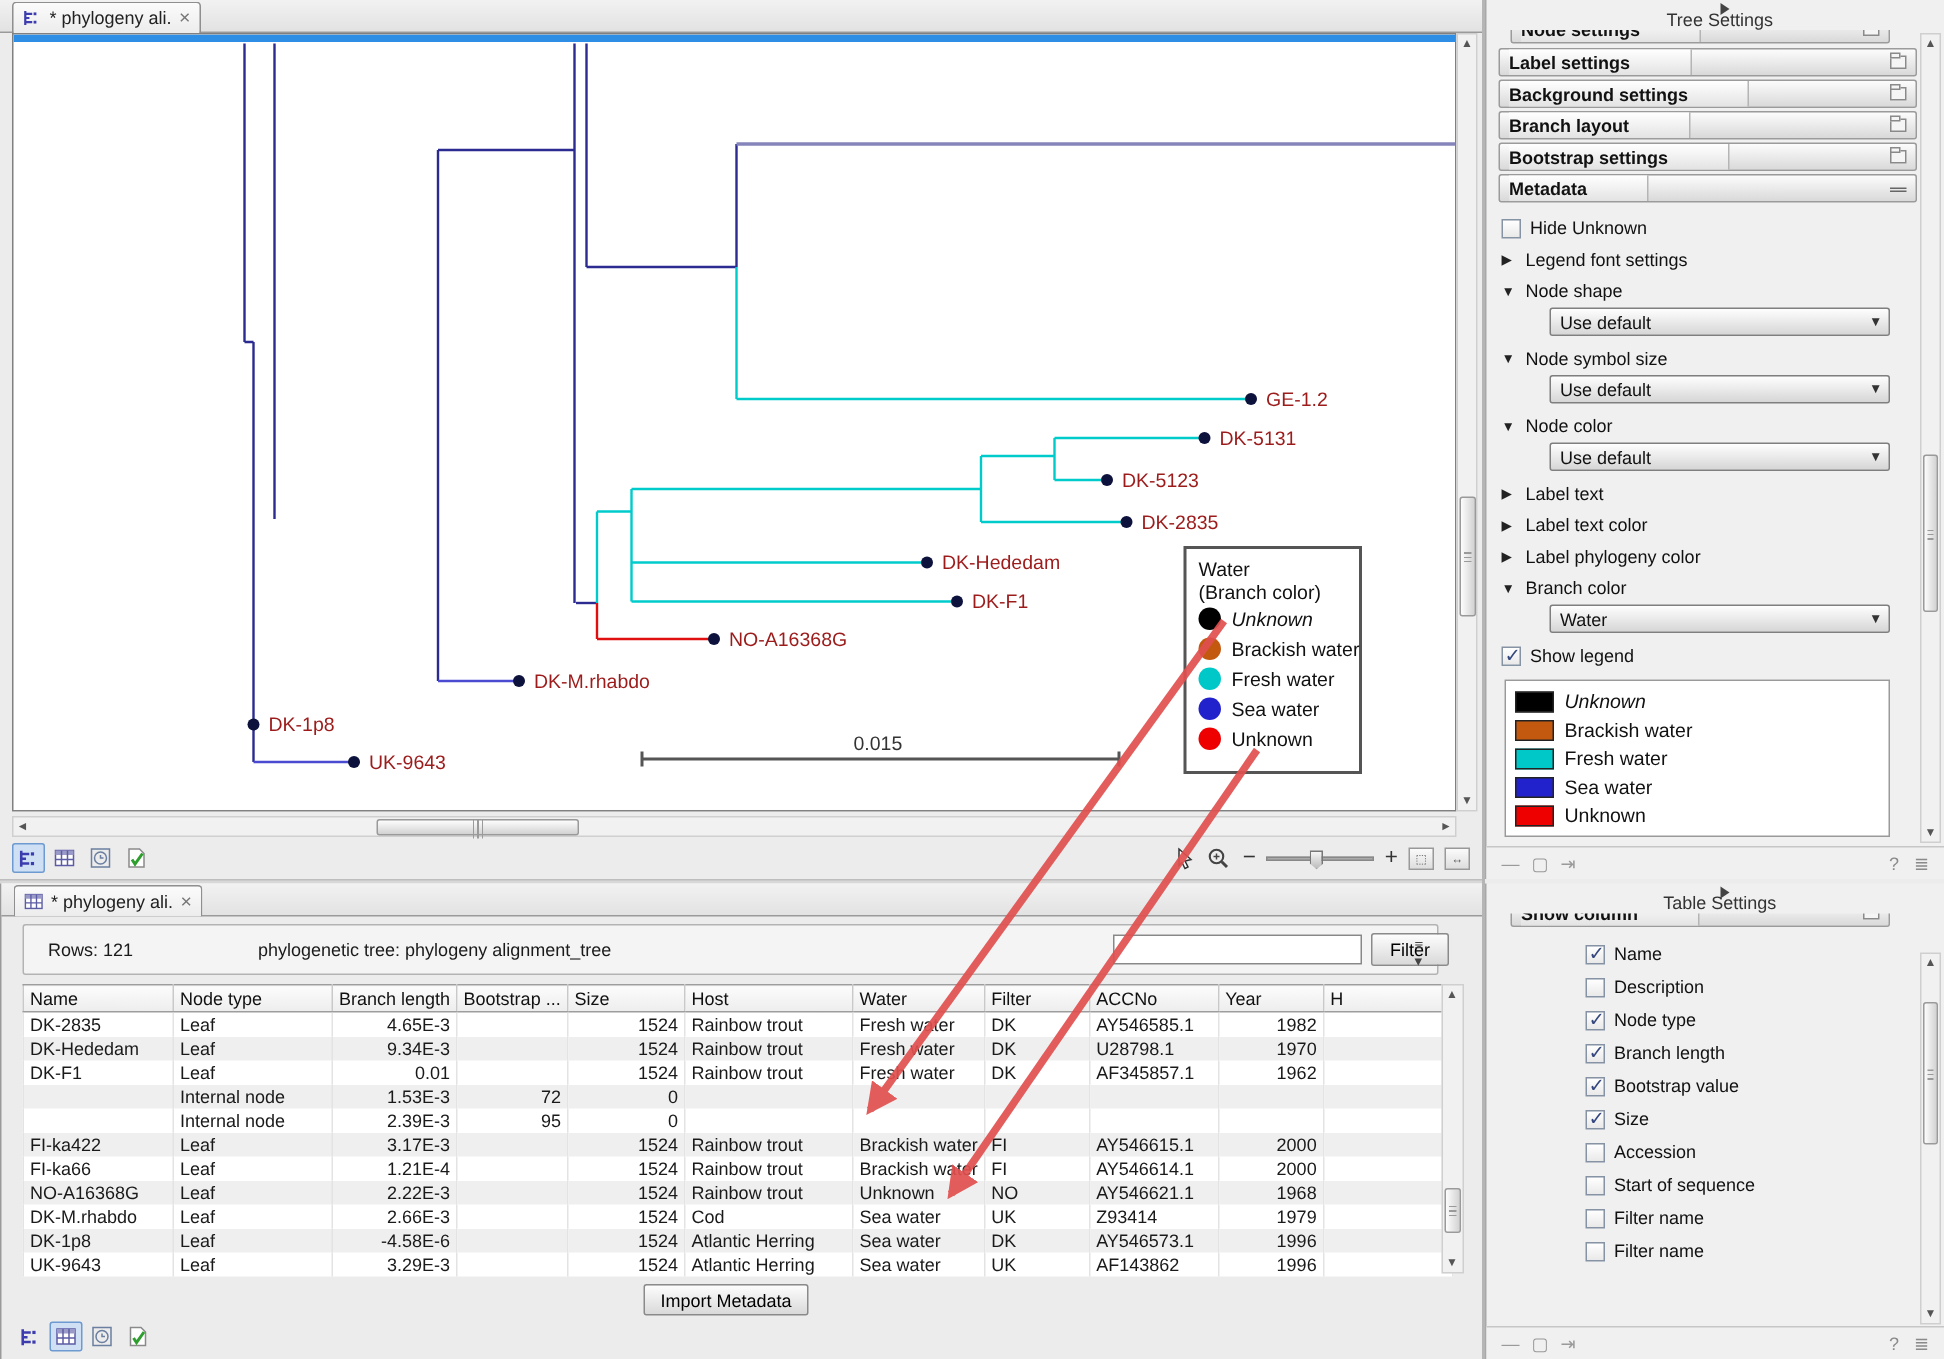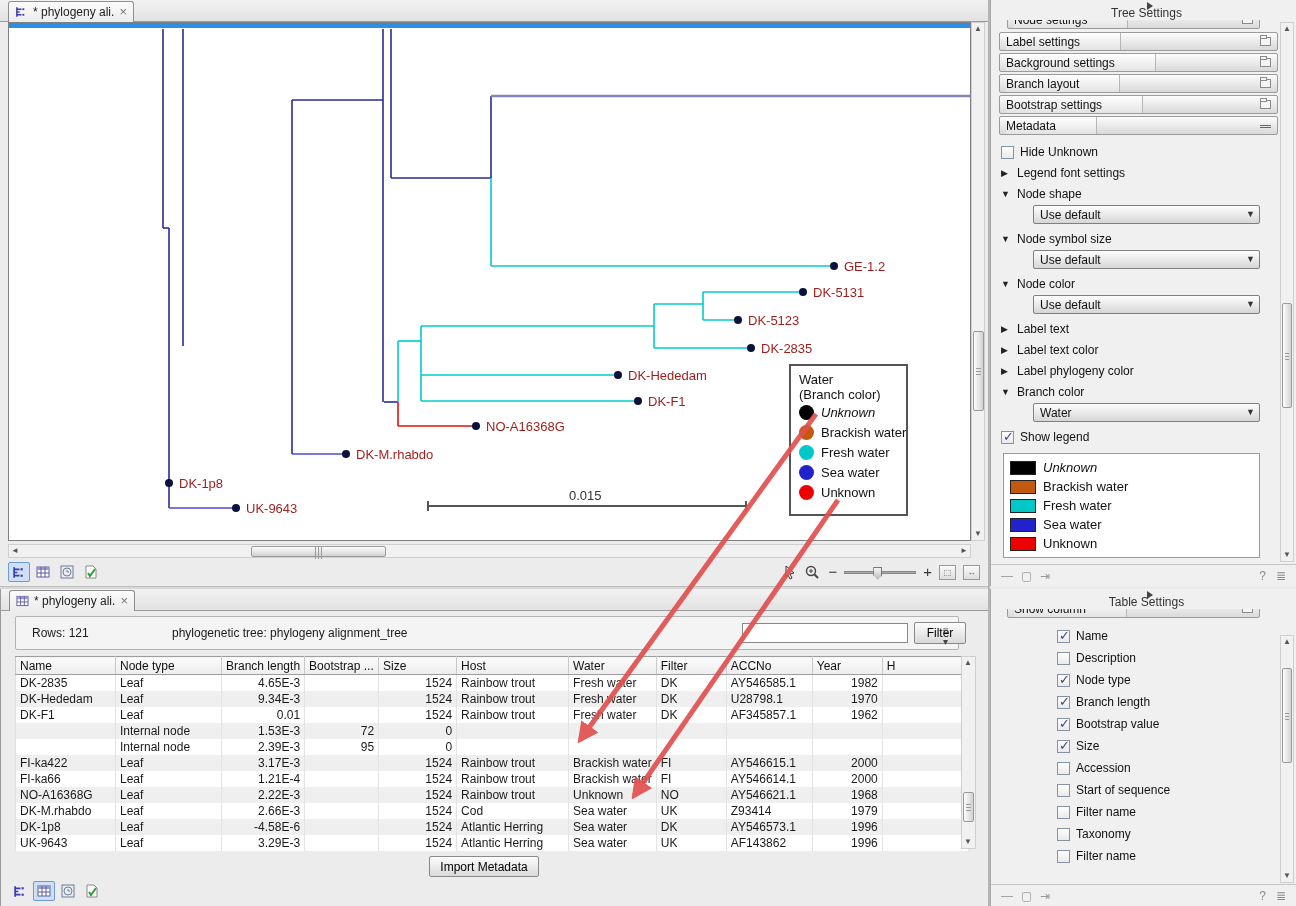--- a/index.html
+++ b/index.html
@@ -98,21 +98,21 @@
   #table-viewbtns { position:absolute; left:8px; top:292px; display:flex; align-items:center; }
 
   
   .panel { position:absolute; left:990px; width:306px; background:#f0f0f0; border-left:1px solid #a8a8a8; }
   .panel-title { height:20px; display:flex; align-items:center; gap:6px; padding-left:6px; color:#333; font-size:12px;flex-direction:column; }
   .dockglyph { display:inline-block; width:10px; height:11px; border-left:3px solid #444; position:relative; }
   .dockglyph::after { content:""; position:absolute; left:2px; top:2px; border-left:6px solid #444; border-top:4px solid transparent; border-bottom:4px solid transparent; }
   .clip-strip { height:10px; overflow:hidden; margin:0 18px 2px 8px; }
   .clip-strip .group-header { margin-top:-10px; }
   .group-header { height:19px; background:linear-gradient(#fcfcfc,#d9d9d9); border:1px solid #9b9b9b; border-radius:2px;
-                  margin:0 18px 2px 8px; display:flex; align-items:center; padding:0 6px; position:relative; font-size:12px; color:#111; }
+                  margin:0 18px 2px 8px; display:flex; align-items:center; padding:0 6px; position:relative; font-size:12px; color:#111;font-weight:bold; }
   .group-header .hdr-label { background:linear-gradient(#ffffff,#e3e3e3); border-right:1px solid #b5b5b5; align-self:stretch;
                   display:flex; align-items:center; padding-right:40px; }
   .folder-ic { position:absolute; right:6px; top:4px; width:11px; height:9px; border:1px solid #8a8a8a; background:#f5f5f5; }
   .folder-ic::before { content:""; position:absolute; left:-1px; top:-3px; width:5px; height:2px; border:1px solid #8a8a8a; background:#f5f5f5; }
   .min-ic { position:absolute; right:6px; top:8px; width:11px; height:3px; border-top:1px solid #666; border-bottom:1px solid #666; }
   .settings-row { display:flex; align-items:center; gap:6px; padding:4px 18px 3px 10px; font-size:12px; color:#111; }
   .tri { font-size:9px; color:#222; width:10px; }
   .dd-wrap { margin:1px 36px 4px 10px; }
   #ts-legend { margin:6px 36px 4px 12px; background:#fff; border:1px solid #9a9a9a; padding:4px 6px; }
   #ts-legend .lg-row { height:19px; }
@@ -710,24 +710,20 @@
         <div class="settings-row" style="padding: 4px 0px;">
           <span class="cb"></span>
           <span>Start of sequence</span>
         </div>
         <div class="settings-row" style="padding: 4px 0px;">
           <span class="cb"></span>
           <span>Filter name</span>
         </div>
         <div class="settings-row" style="padding: 4px 0px;">
           <span class="cb"></span>
-          <span>Taxonomy</span>
-        </div>
-        <div class="settings-row" style="padding: 4px 0px;">
-          <span class="cb"></span>
           <span>Filter name</span>
         </div>
       </div>
     <div class="side-scroll scroll-track" style="top:46px;height:248px;">
       <span class="sarrow" style="top:0;left:0;">▲</span>
       <div class="scroll-thumb" style="left:1px;width:10px;top:32px;height:95px;">
           <div class="grip"></div>
         </div>
       <span class="sarrow" style="bottom:0;left:0;">▼</span>
     </div>

